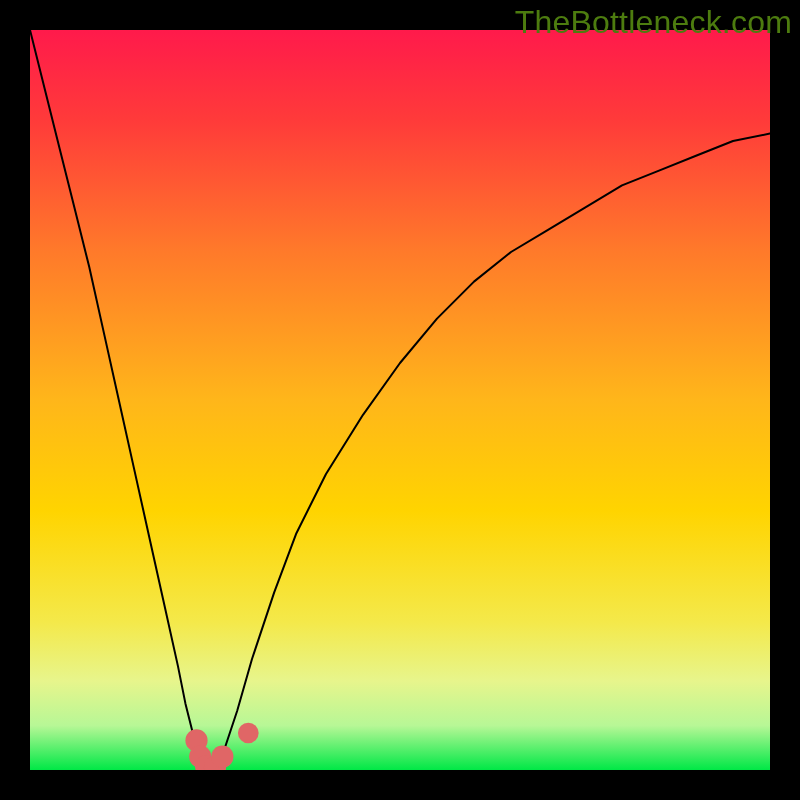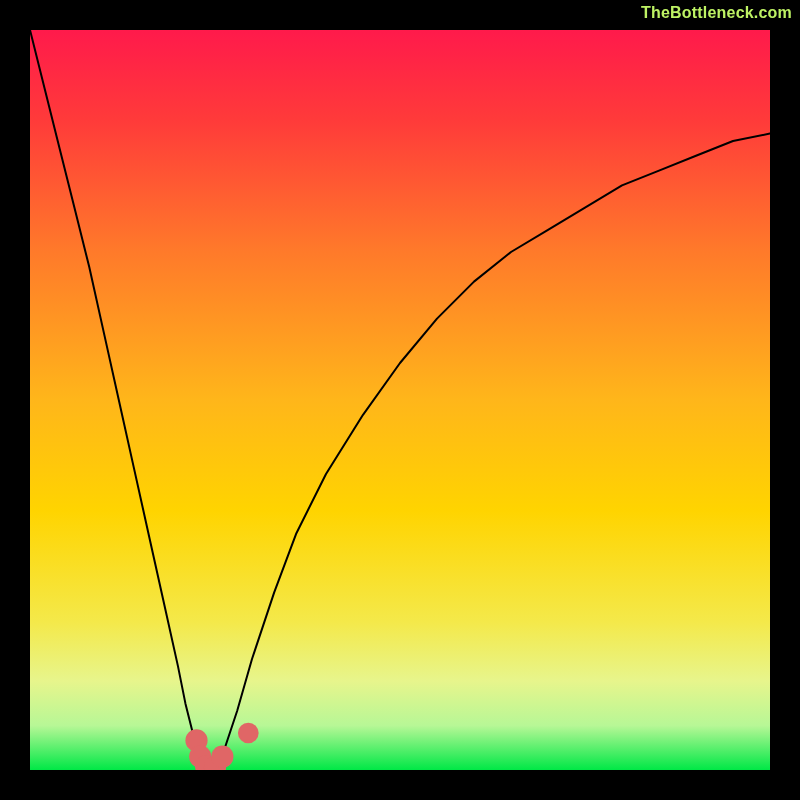--- a/index.html
+++ b/index.html
@@ -21,23 +21,23 @@
     left: 30px;
     top: 30px;
     width: 740px;
     height: 740px;
     overflow: hidden;
   }
   .watermark {
     position: absolute;
     top: 4px;
     right: 8px;
-    color: #bef264;
-    font-size: 16px;
-    font-weight: 700;
+    color: #4d7c0f;
+    font-size: 32px;
+    font-weight: 400;
     letter-spacing: 0.2px;
     user-select: none;
   }
 </style>
 </head>
 <body>
 
 <div class="frame">
   <div class="plot">
     <svg id="chart-svg" width="740" height="740" viewBox="0 0 740 740">

